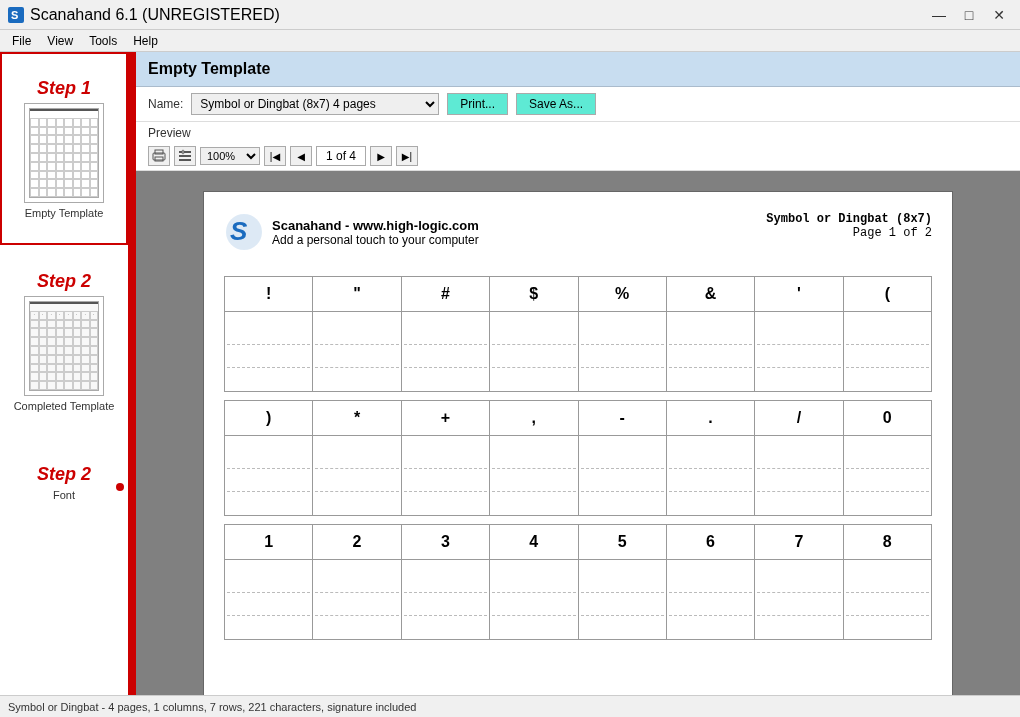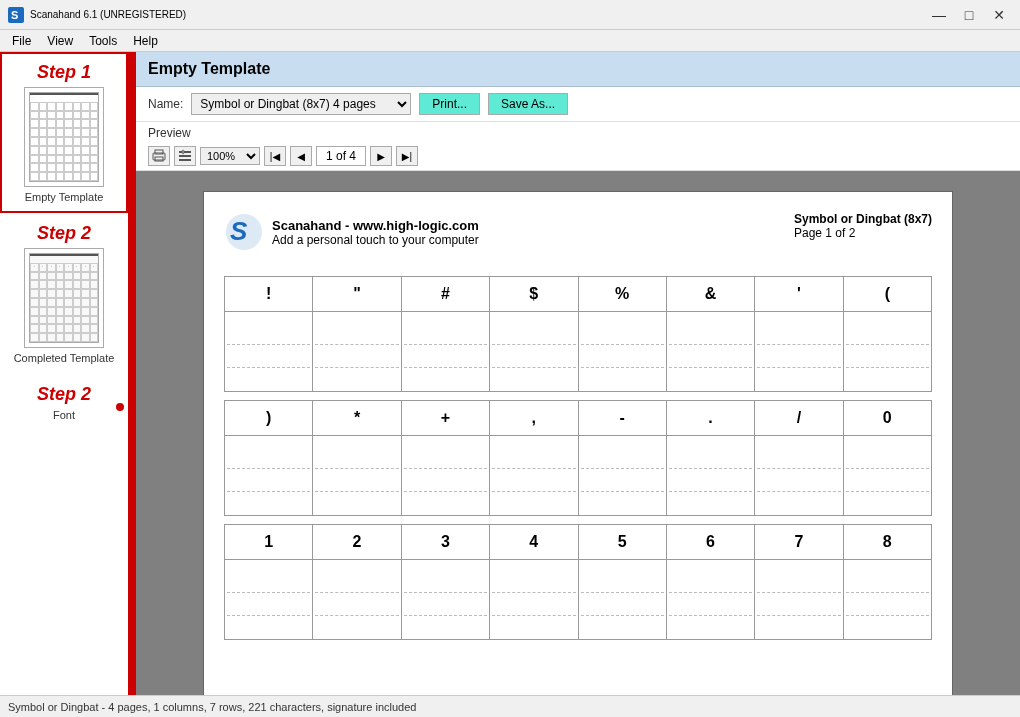--- a/index.html
+++ b/index.html
@@ -9,21 +9,21 @@
     .titlebar {
       background: #f0f0f0;
       height: 30px;
       display: flex;
       align-items: center;
       padding: 0 8px;
       border-bottom: 1px solid #ccc;
       user-select: none;
     }
     .titlebar-icon { width: 16px; height: 16px; margin-right: 6px; }
-    .titlebar-title { flex: 1; font-size: 10px; color: #000; }
+    .titlebar-title { flex: 1; font-size: 16px; color: #000; }
     .titlebar-controls { display: flex; gap: 4px; }
     .titlebar-btn {
       width: 26px; height: 20px;
       border: none; background: transparent;
       font-size: 14px; cursor: pointer;
       display: flex; align-items: center; justify-content: center;
       color: #333;
     }
 
     
@@ -49,21 +49,21 @@
 
     
     .sidebar {
       width: 130px;
       background: #fff;
       border-right: 2px solid #cc0000;
       overflow-y: auto;
       flex-shrink: 0;
     }
     .step-item {
-      padding: 8px 4px;
+      padding: 24px 4px;
       text-align: center;
       cursor: pointer;
       border: 2px solid transparent;
     }
     .step-item.active {
       border: 2px solid #cc0000;
       background: #fff;
     }
     .step-label {
       font-size: 18px;
@@ -127,21 +127,21 @@
       display: flex;
       align-items: center;
       gap: 8px;
       border-bottom: 1px solid #ddd;
     }
     .toolbar-label { font-size: 12px; color: #333; }
     .toolbar-select {
       padding: 2px 4px;
       font-size: 12px;
       border: 1px solid #aaa;
-      width: 220px;
+      width: 248px;
     }
     .toolbar-btn {
       padding: 3px 12px;
       font-size: 12px;
       border: 1px solid #aaa;
       background: #5eead4;
       cursor: pointer;
     }
 
     
@@ -216,21 +216,21 @@
       margin-bottom: 16px;
       padding-bottom: 8px;
     }
     .page-header-left {
       display: flex;
       align-items: center;
       gap: 8px;
     }
     .page-header-text { font-size: 12px; }
     .page-header-text strong { font-size: 13px; }
-    .page-header-right { font-size: 12px; }
+    .page-header-right { text-align: right; font-size: 12px; font-family: Liberation Mono, monospace; }
 
     
     .char-grid {
       width: 100%;
       border-collapse: collapse;
     }
     .char-grid th, .char-grid td {
       border: 1px solid #999;
       text-align: center;
       width: 12.5%;

